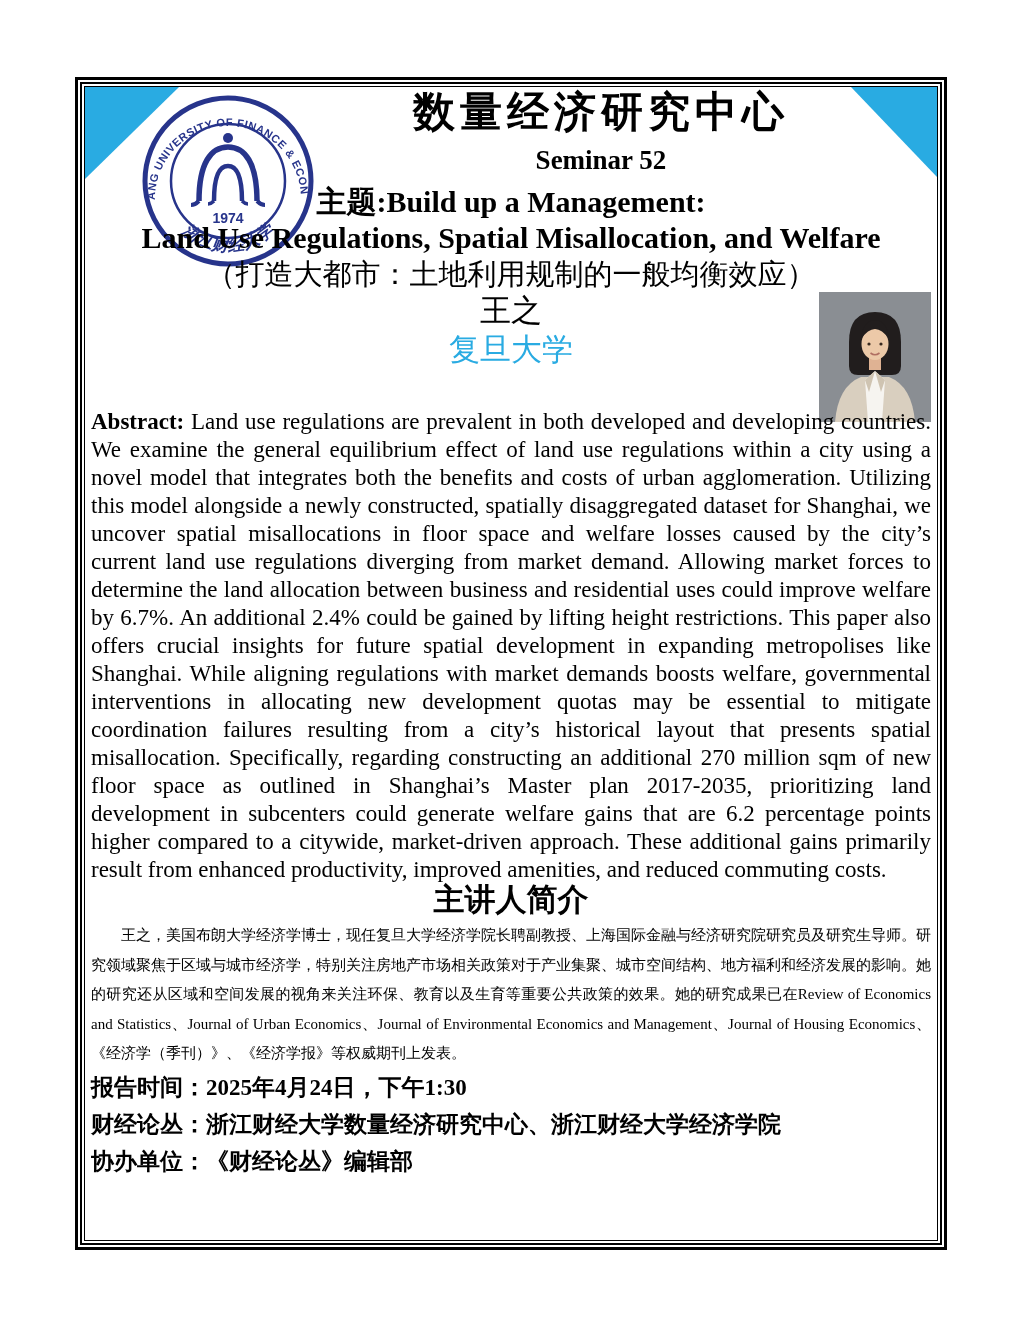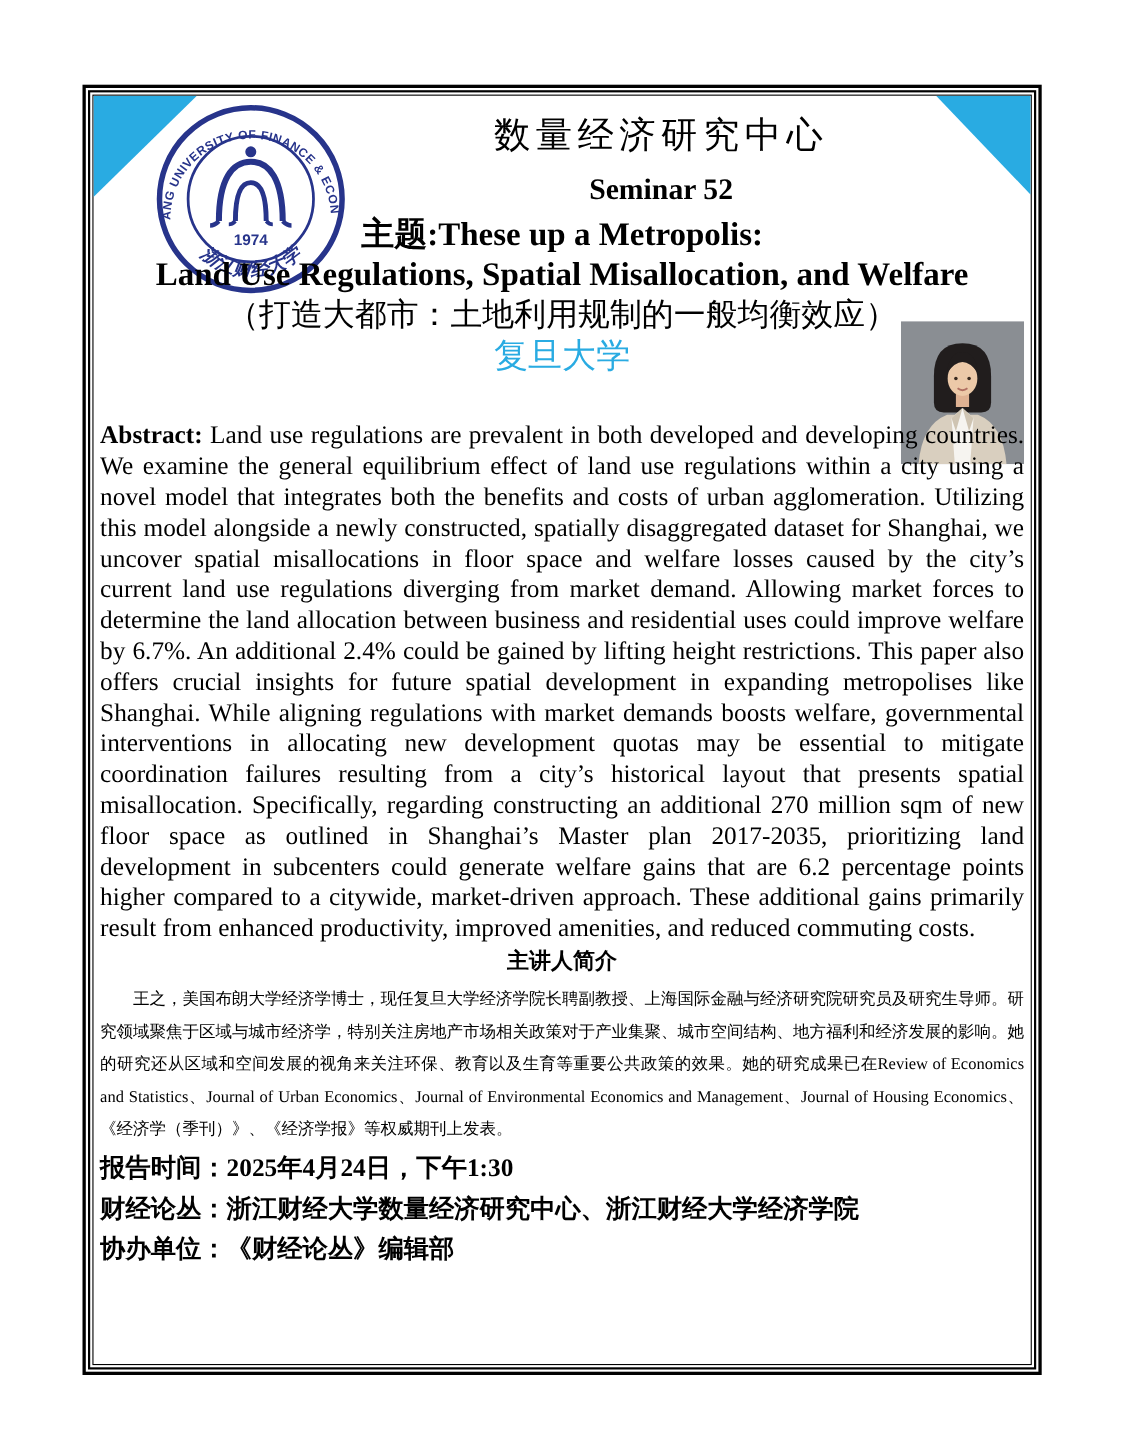--- a/index.html
+++ b/index.html
@@ -27,32 +27,32 @@
 
   .logo { position: absolute; left: 55px; top: 6px; }
 
   .photo { position: absolute; right: 6px; top: 205px; width: 112px; height: 130px; }
 
   .content { position: relative; width: 100%; height: 100%; padding: 0 6px; }
 
   .hdr-centered { margin-left: 180px; text-align: center; }
   .line-center  { text-align: center; }
 
-  .center-name { font-size: 33px; font-weight: normal; letter-spacing: 5px; line-height: 50px; margin-top: 12px; }
+  .center-name { font-size: 42px; font-weight: bold; letter-spacing: 5px; line-height: 50px; }
   .seminar-no  { font-size: 27px; font-weight: bold; line-height: 46px; }
   .topic-1     { font-size: 30px; font-weight: bold; line-height: 37px; }
   .topic-2     { font-size: 30px; font-weight: bold; line-height: 36px; }
   .topic-cn    { font-size: 29px; line-height: 36px; }
   .speaker     { font-size: 31px; line-height: 38px; }
   .affiliation { font-size: 31px; line-height: 40px; color: var(--accent); }
 
   .abstract { margin-top: 38px; font-size: 23px; line-height: 28px; text-align: justify; }
   .abstract .abstract-label { font-weight: bold; }
 
-  .bio-heading { text-align: center; font-size: 20px; font-weight: bold; line-height: 32px; }
+  .bio-heading { text-align: center; font-size: 31px; font-weight: bold; line-height: 32px; }
   .bio-text { margin-top: 5px; font-size: 15px; line-height: 29.5px; text-align: justify; text-indent: 2em; }
 
   .details { margin-top: 0; }
   .detail-row { font-size: 23px; font-weight: bold; line-height: 37px; }
 </style>
 </head>
 <body>
 
 <div class="page">
   <div class="frame">
@@ -105,24 +105,25 @@
           </svg>
         </div>
 
         <div class="content">
 
           <div class="hdr-centered">
             <div class="center-name">数量经济研究中心</div>
             <div class="seminar-no">Seminar 52</div>
           </div>
           <div class="line-center topic-1">
-            <span>主题:</span><span>These up a Metropolis:</span>
+            <span>主题:</span><span>Build up a Management:</span>
           </div>
           <div class="line-center topic-2">Land Use Regulations, Spatial Misallocation, and Welfare</div>
           <div class="line-center topic-cn">（打造大都市：土地利用规制的一般均衡效应）</div>
+          <div class="line-center speaker">王之</div>
           <div class="line-center affiliation">复旦大学</div>
 
           <div class="abstract">
             <span class="abstract-label">Abstract:</span><span> Land use regulations are prevalent in both developed and developing countries. We examine the general equilibrium effect of land use regulations within a city using a novel model that integrates both the benefits and costs of urban agglomeration. Utilizing this model alongside a newly constructed, spatially disaggregated dataset for Shanghai, we uncover spatial misallocations in floor space and welfare losses caused by the city’s current land use regulations diverging from market demand. Allowing market forces to determine the land allocation between business and residential uses could improve welfare by 6.7%. An additional 2.4% could be gained by lifting height restrictions. This paper also offers crucial insights for future spatial development in expanding metropolises like Shanghai. While aligning regulations with market demands boosts welfare, governmental interventions in allocating new development quotas may be essential to mitigate coordination failures resulting from a city’s historical layout that presents spatial misallocation. Specifically, regarding constructing an additional 270 million sqm of new floor space as outlined in Shanghai’s Master plan 2017-2035, prioritizing land development in subcenters could generate welfare gains that are 6.2 percentage points higher compared to a citywide, market-driven approach. These additional gains primarily result from enhanced productivity, improved amenities, and reduced commuting costs.</span>
           </div>
 
           <div class="bio-heading">主讲人简介</div>
           <div class="bio-text">王之，美国布朗大学经济学博士，现任复旦大学经济学院长聘副教授、上海国际金融与经济研究院研究员及研究生导师。研究领域聚焦于区域与城市经济学，特别关注房地产市场相关政策对于产业集聚、城市空间结构、地方福利和经济发展的影响。她的研究还从区域和空间发展的视角来关注环保、教育以及生育等重要公共政策的效果。她的研究成果已在Review of Economics and Statistics、Journal of Urban Economics、Journal of Environmental Economics and Management、Journal of Housing Economics、《经济学（季刊）》、《经济学报》等权威期刊上发表。</div>
 
           <div class="details">

